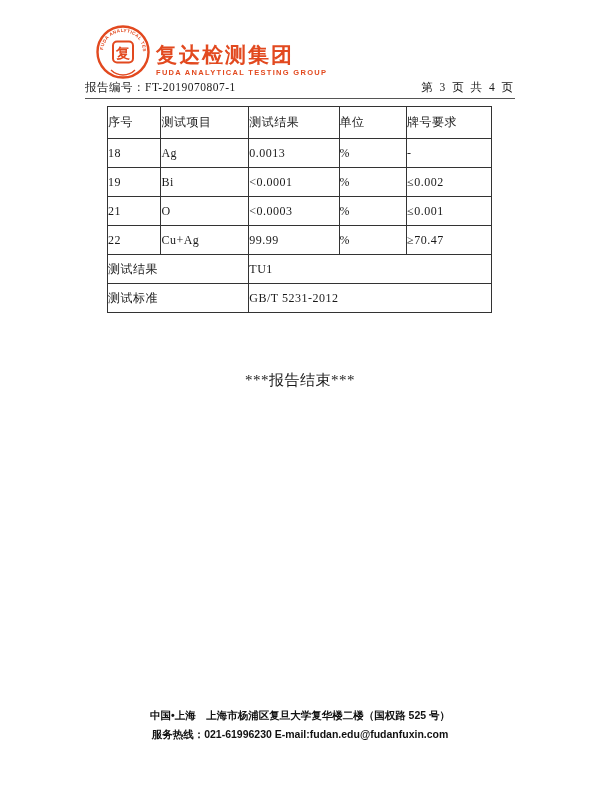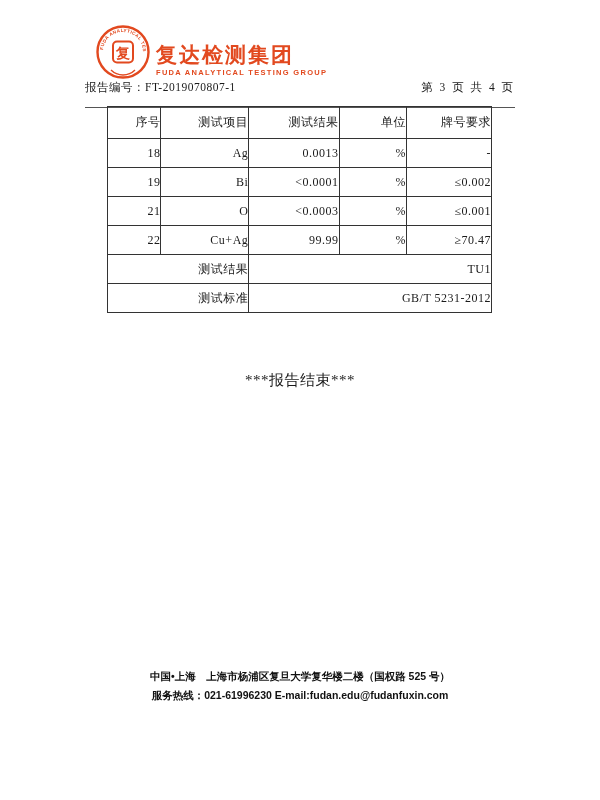--- a/index.html
+++ b/index.html
@@ -22,46 +22,46 @@
   .brand-en {
     font-family:"Liberation Sans","DejaVu Sans",sans-serif;
     font-size:7.5px; font-weight:bold; color:var(--brand); letter-spacing:1.3px;
     margin-top:2px; white-space:nowrap;
   }
 
   
   .report-meta {
     position:absolute; left:85px; top:80px; width:430px;
     display:flex; justify-content:space-between; align-items:baseline;
-    font-size:11.5px; padding-bottom:12px; border-bottom:1px solid #555;
+    font-size:11.5px; padding-bottom:3px; border-bottom:1px solid #555;
     letter-spacing:0.5px;
   }
   .page-info { letter-spacing:2px; }
 
   
   .results-table {
     position:absolute; left:107px; top:106px; width:385px;
-    border-collapse:collapse; text-align:right; font-size:12px;
+    border-collapse:collapse; text-align:left; font-size:12px;
     table-layout:fixed;
   }
   .results-table th, .results-table td {
     border:1px solid var(--line); font-weight:normal; padding:0;
     height:28px; letter-spacing:0.5px;
   }
   .results-table thead th { height:31px; }
 
   
   .report-end {
     position:absolute; top:371px; left:0; width:100%;
     text-align:center; font-size:15px; letter-spacing:0.5px;
   }
 
   
   .page-footer {
-    position:absolute; top:667px; left:0; width:100%; text-align:center;
+    position:absolute; top:706px; left:0; width:100%; text-align:center;
     font-family:"Liberation Sans","DejaVu Sans",sans-serif;
     font-weight:bold; font-size:10.5px; line-height:19px; color:#111;
   }
 </style>
 </head>
 <body>
 
 <div class="page">
 
   <div class="brand-row">

